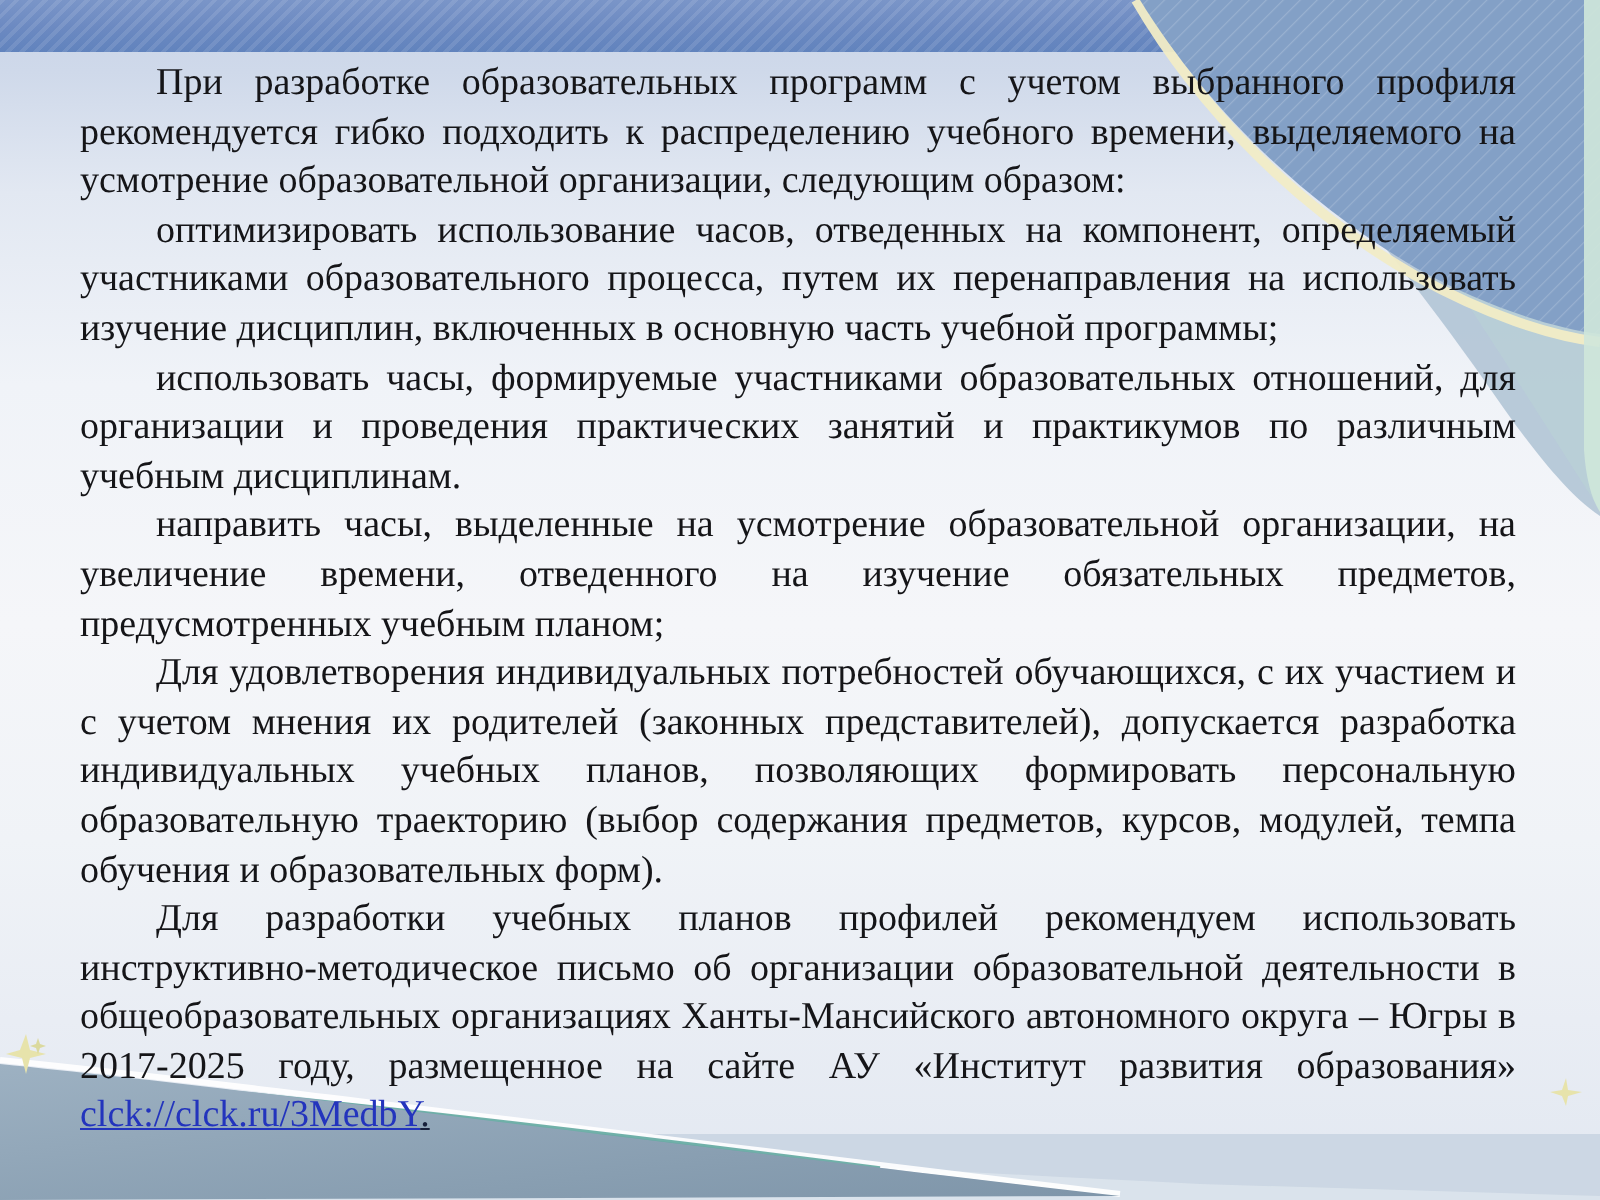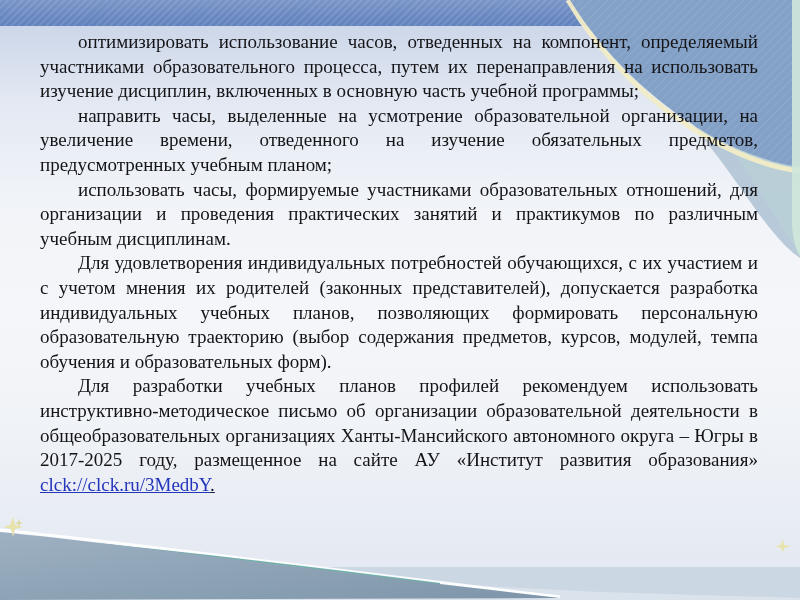--- a/index.html
+++ b/index.html
@@ -86,22 +86,23 @@
 
   <svg class="sparkle sparkle-a" viewBox="0 0 26 24" aria-hidden="true">
     <path d="M9,10 L12,2 L14,10 L22,12 L14,14 L12,22 L10,14 L2,12 Z" fill="#e7e3ab"></path>
     <path d="M18,4 L19,7 L22,8 L19,9 L18,12 L17,9 L14,8 L17,7 Z" fill="#d9d795" opacity="0.9"></path>
   </svg>
   <svg class="sparkle sparkle-b" viewBox="0 0 18 16" aria-hidden="true">
     <path d="M7,7 L9,1 L10,7 L17,8 L10,10 L9,15 L7,10 L1,8 Z" fill="#e7e3ab"></path>
   </svg>
 
   <div class="text-area">
+    <p>При разработке образовательных программ с учетом выбранного профиля рекомендуется гибко подходить к распределению учебного времени, выделяемого на усмотрение образовательной организации, следующим образом:</p>
     <p>оптимизировать использование часов, отведенных на компонент, определяемый участниками образовательного процесса, путем их перенаправления на использовать изучение дисциплин, включенных в основную часть учебной программы;</p>
+    <p>использовать часы, формируемые участниками образовательных отношений, для организации и проведения практических занятий и практикумов по различным учебным дисциплинам.</p>
     <p>направить часы, выделенные на усмотрение образовательной организации, на увеличение времени, отведенного на изучение обязательных предметов, предусмотренных учебным планом;</p>
-    <p>использовать часы, формируемые участниками образовательных отношений, для организации и проведения практических занятий и практикумов по различным учебным дисциплинам.</p>
     <p>Для удовлетворения индивидуальных потребностей обучающихся, с их участием и с учетом мнения их родителей (законных представителей), допускается разработка индивидуальных учебных планов, позволяющих формировать персональную образовательную траекторию (выбор содержания предметов, курсов, модулей, темпа обучения и образовательных форм).</p>
     <p>
       <span>Для разработки учебных планов профилей рекомендуем использовать инструктивно-методическое письмо об организации образовательной деятельности в общеобразовательных организациях Ханты-Мансийского автономного округа – Югры в 2017-2025 году, размещенное на сайте АУ «Институт развития образования» </span><a class="doc-link">clck://clck.ru/3MedbY</a><span class="after-link">.</span>
     </p>
   </div>
 
 </div>
 
 </body></html>

